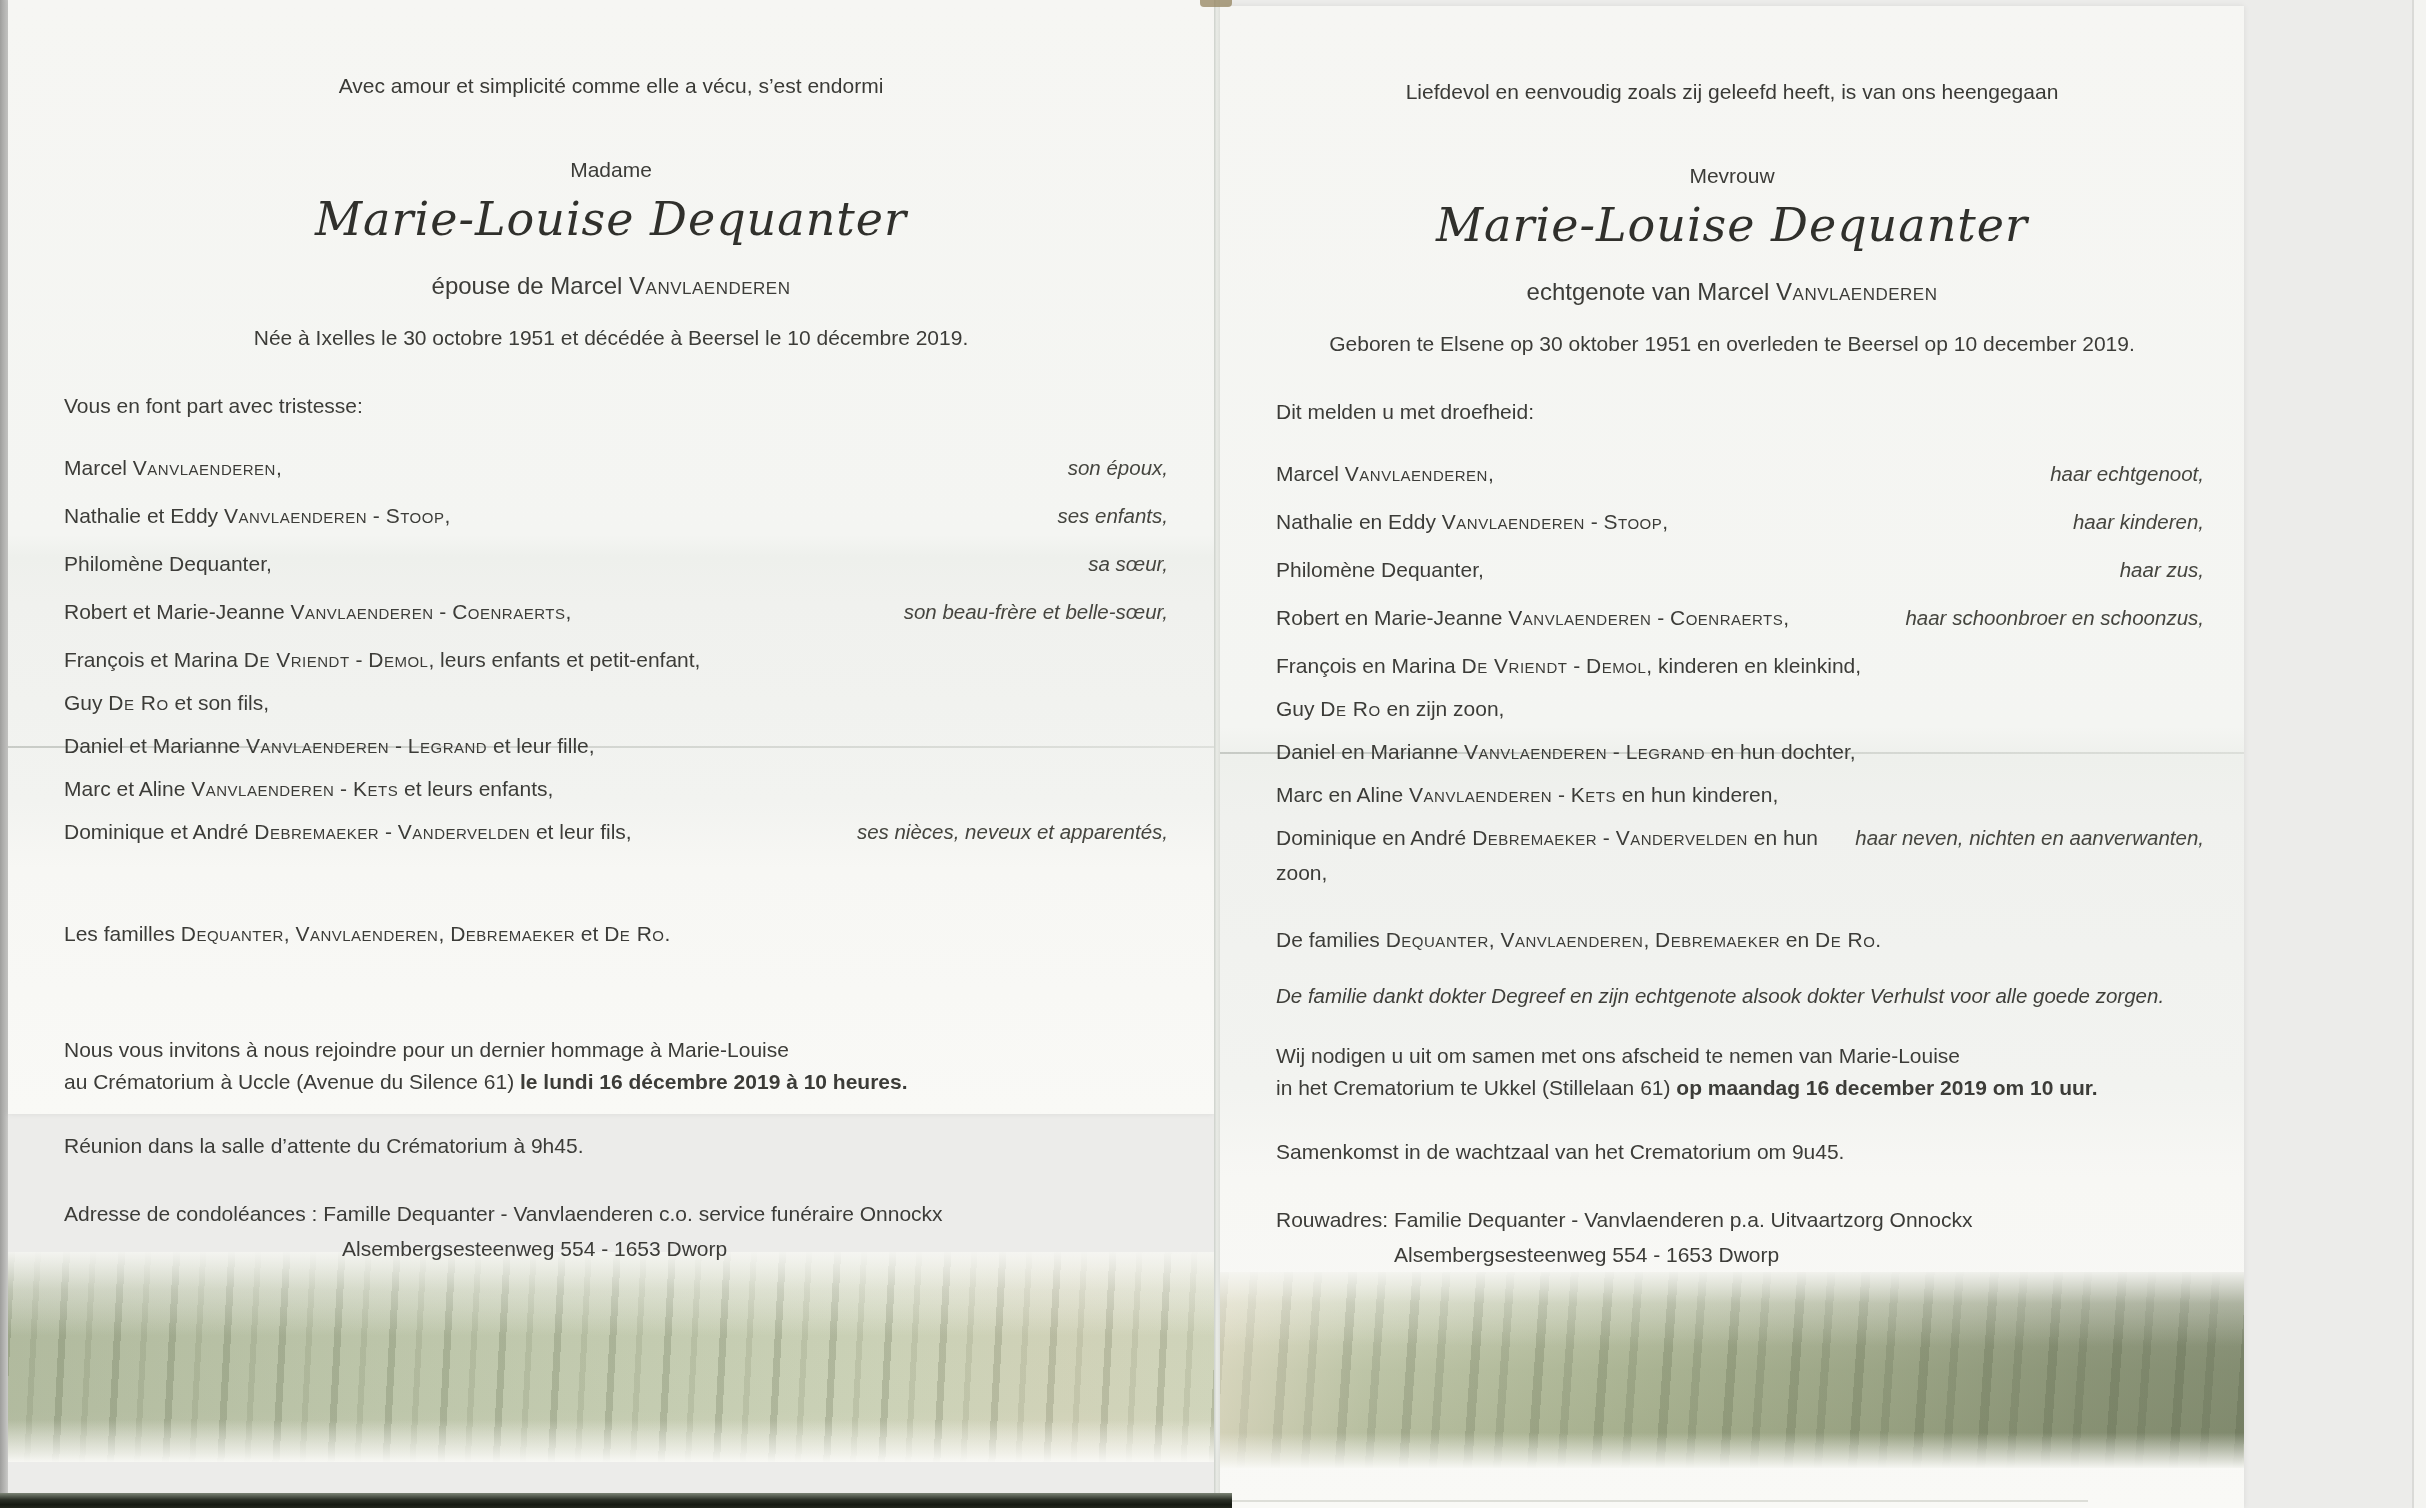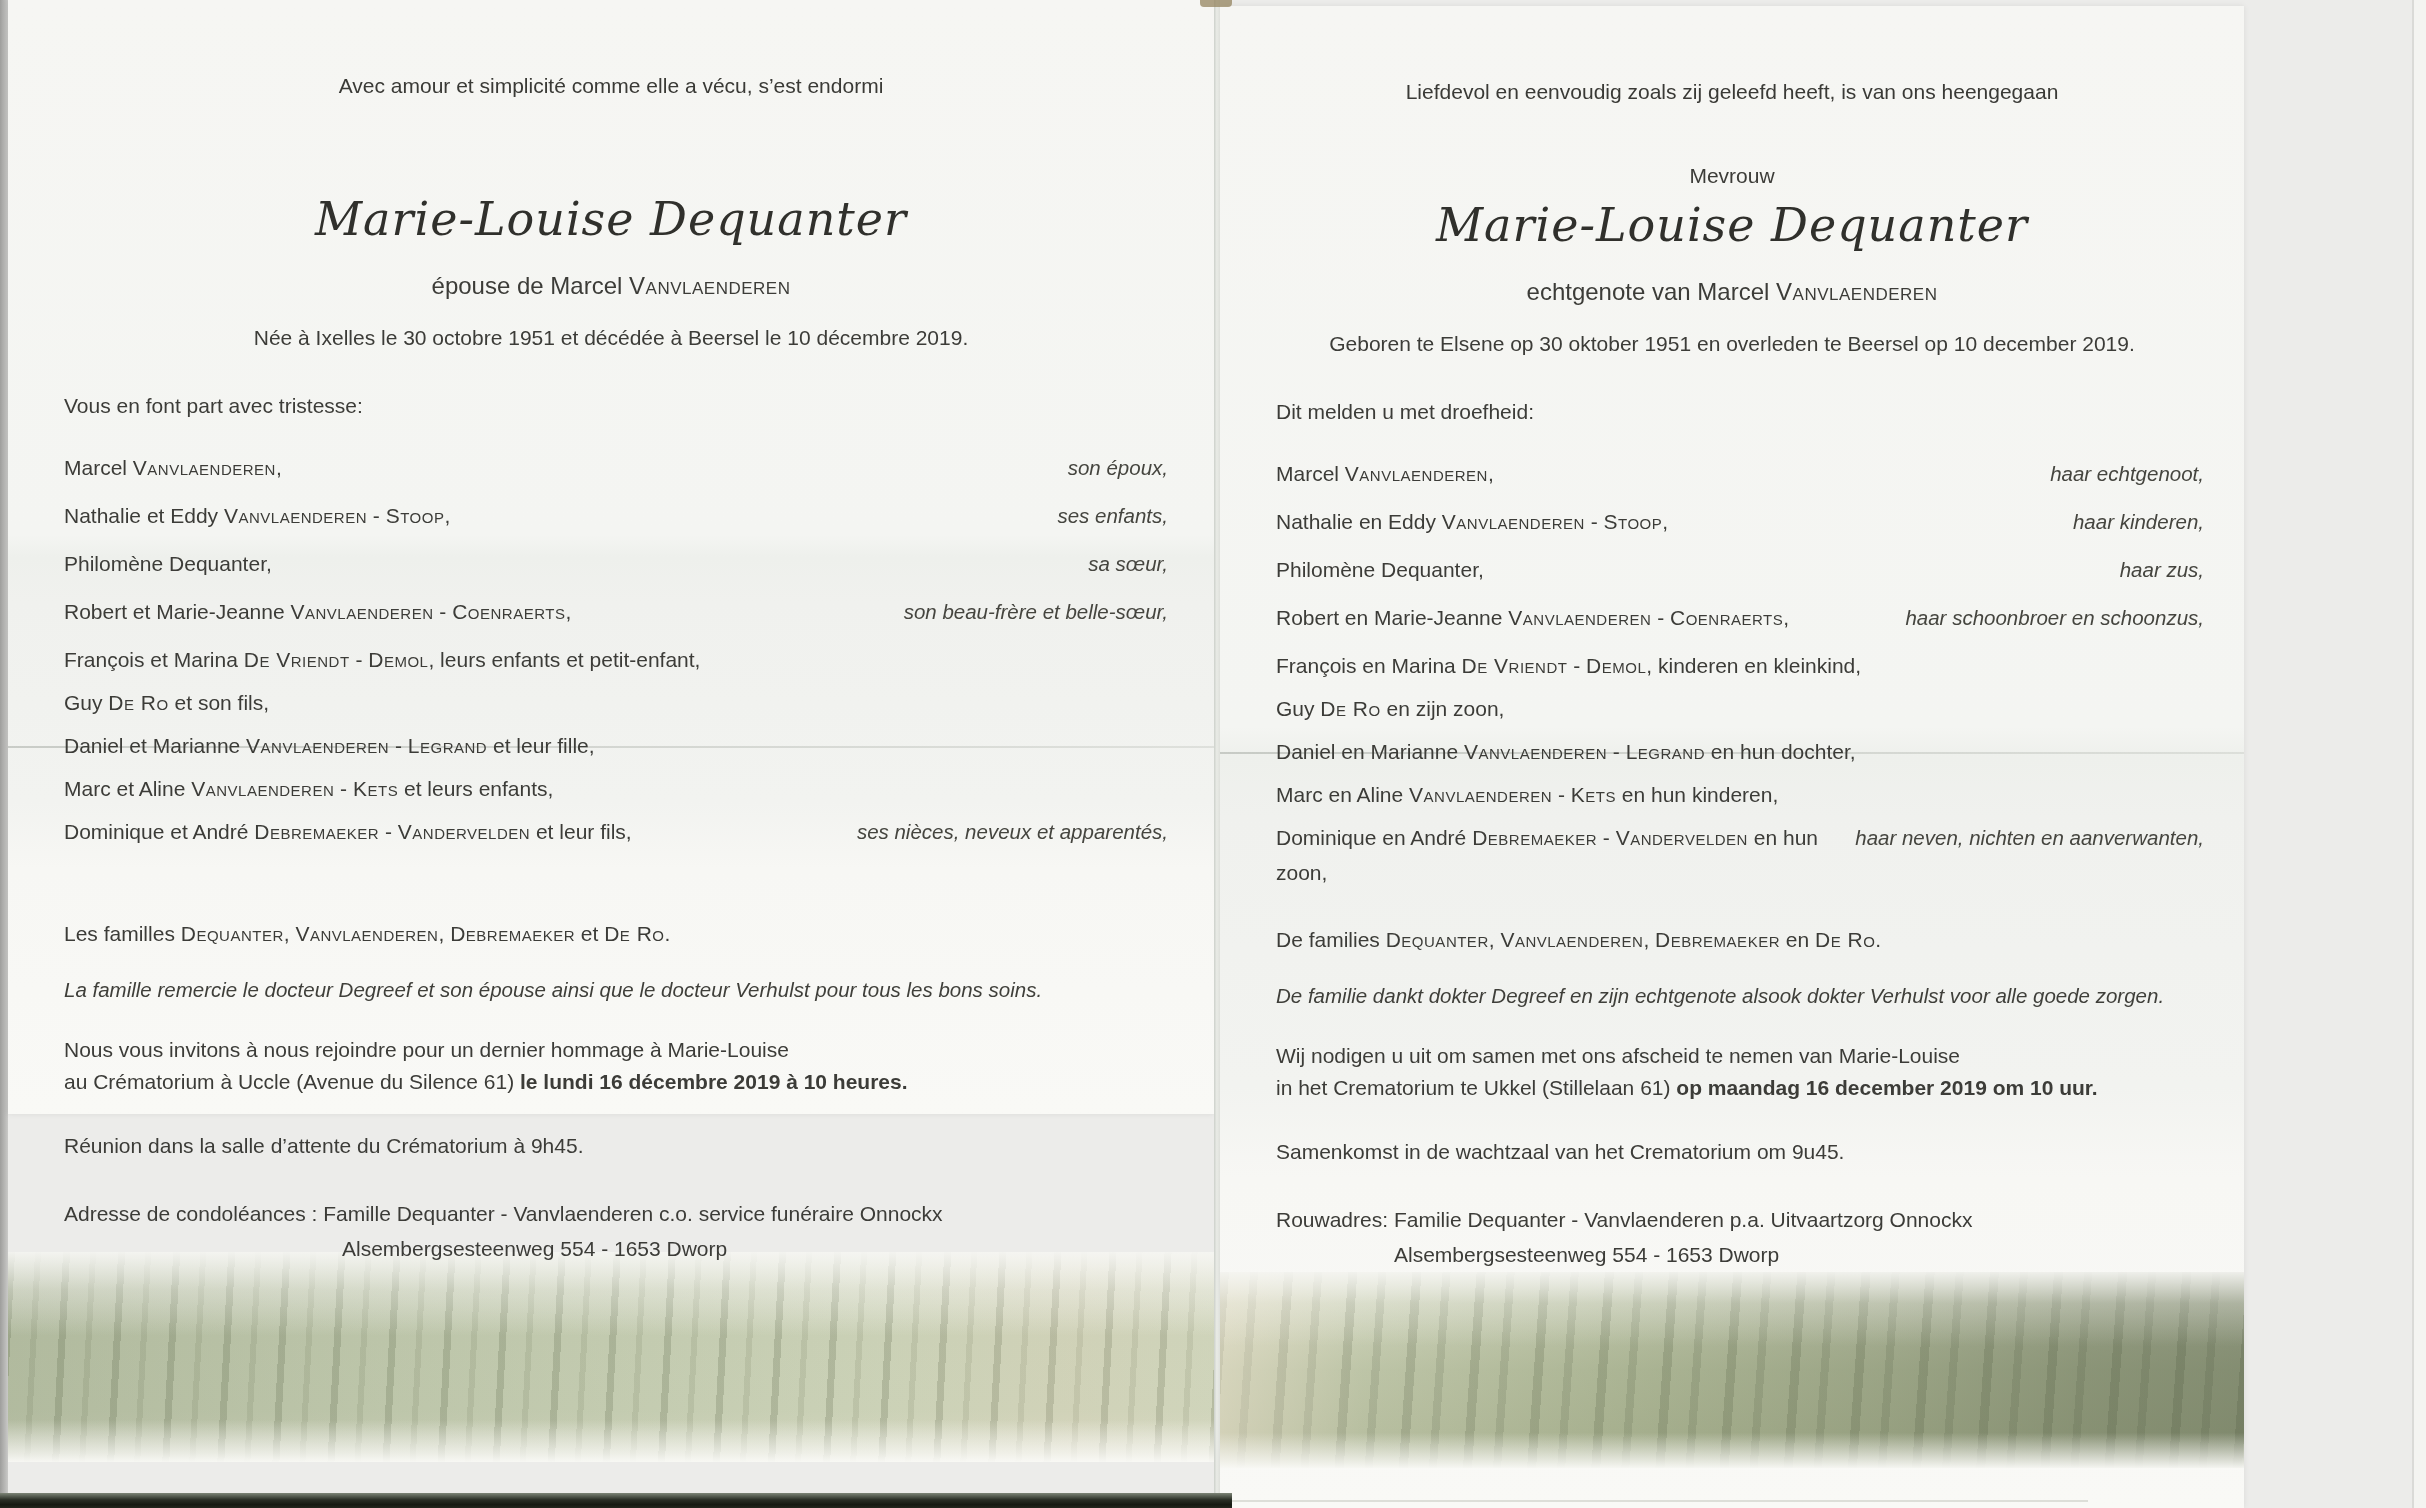--- a/index.html
+++ b/index.html
@@ -76,20 +76,21 @@
 </head>
 <body>
 
 <div class="scan-edge-left"></div>
 <div class="scan-edge-right"></div>
 
 <div class="page page-left">
   <div class="fold-line"></div>
   <div class="forest"></div>
   <div class="tblock center epigraph">Avec amour et simplicité comme elle a vécu, s’est endormi</div>
+  <div class="tblock center honorific">Madame</div>
   <div class="tblock center deceased-name">Marie-Louise Dequanter</div>
   <div class="tblock center spouse-line"><span>épouse de Marcel </span><span class="sc">Vanvlaenderen</span></div>
   <div class="tblock center dates-line">Née à Ixelles le 30 octobre 1951 et décédée à Beersel le 10 décembre 2019.</div>
   <div class="tblock announcement">Vous en font part avec tristesse:</div>
   <div class="tblock mourners">
       <div class="mourner-row wide">
         <div class="mourner-name"><span>Marcel </span><span class="sc">Vanvlaenderen</span><span>,</span></div>
         <div class="mourner-relation">son époux,</div>
       </div>
       <div class="mourner-row wide">
@@ -119,21 +120,20 @@
       <div class="mourner-row tight">
         <div class="mourner-name"><span>Marc et Aline </span><span class="sc">Vanvlaenderen</span><span> - </span><span class="sc">Kets</span><span> et leurs enfants,</span></div>
         <div class="mourner-relation"></div>
       </div>
       <div class="mourner-row tight">
         <div class="mourner-name"><span>Dominique et André </span><span class="sc">Debremaeker</span><span> - </span><span class="sc">Vandervelden</span><span> et leur fils,</span></div>
         <div class="mourner-relation">ses nièces, neveux et apparentés,</div>
       </div>
     </div>
   <div class="tblock families-line"><span>Les familles </span><span class="sc">Dequanter</span><span>, </span><span class="sc">Vanvlaenderen</span><span>, </span><span class="sc">Debremaeker</span><span> et </span><span class="sc">De Ro</span><span>.</span></div>
-  <div class="tblock thanks-line">La famille remercie le docteur Degreef et son épouse ainsi que le docteur Verhulst pour tous les bons soins.</div>
   <div class="tblock invitation">
     <div>Nous vous invitons à nous rejoindre pour un dernier hommage à Marie-Louise</div>
     <div><span>au Crématorium à Uccle (Avenue du Silence 61) </span><span class="b">le lundi 16 décembre 2019 à 10 heures.</span></div>
   </div>
   <div class="tblock gathering-line">Réunion dans la salle d’attente du Crématorium à 9h45.</div>
   <div class="tblock condolence">
     <div>Adresse de condoléances : Famille Dequanter - Vanvlaenderen c.o. service funéraire Onnockx</div>
     <div class="condolence-line2">Alsembergsesteenweg 554 - 1653 Dworp</div>
   </div>
 </div>

